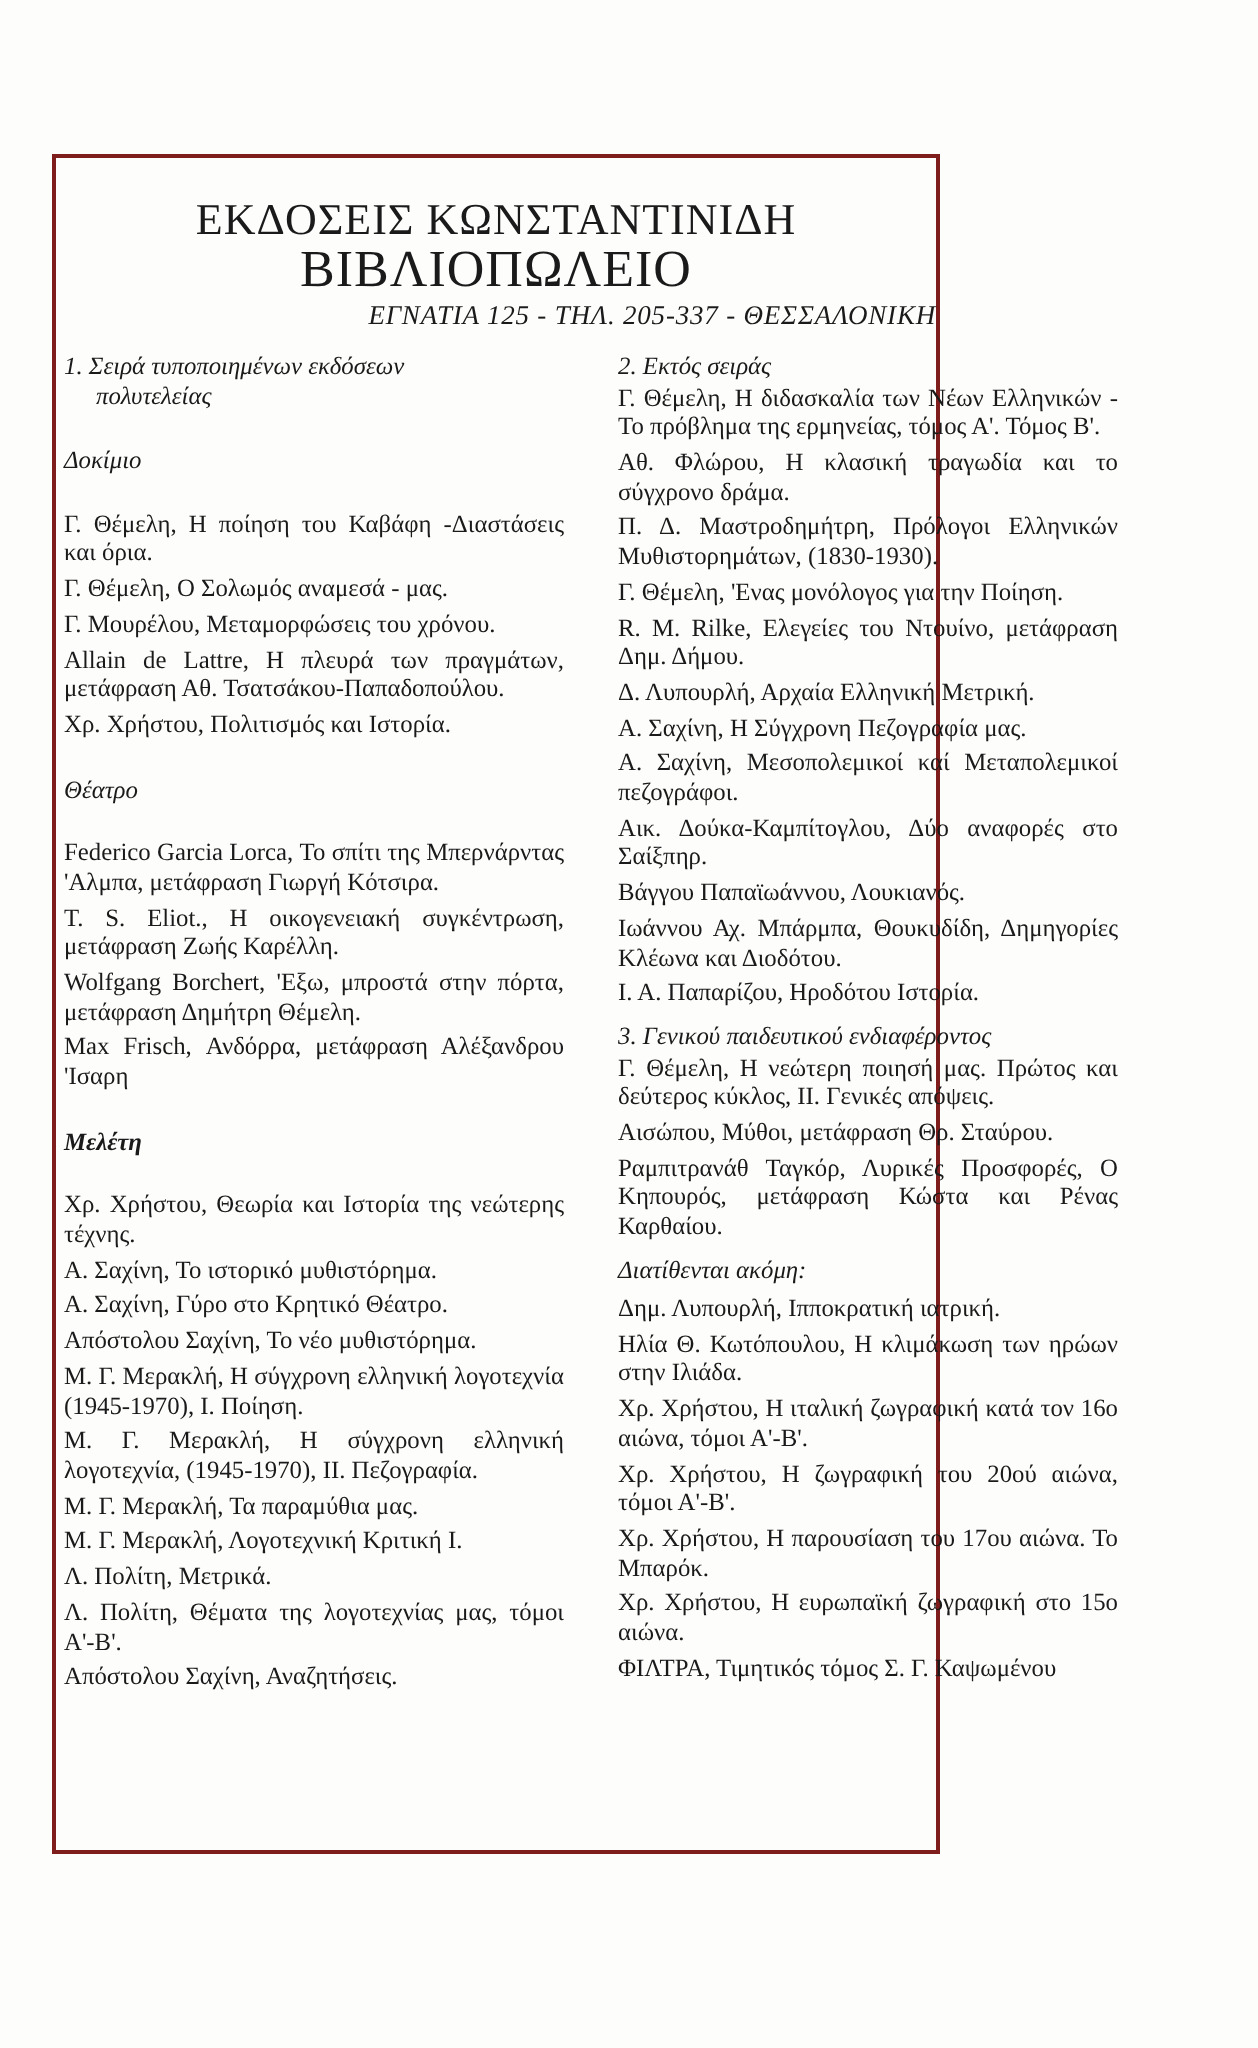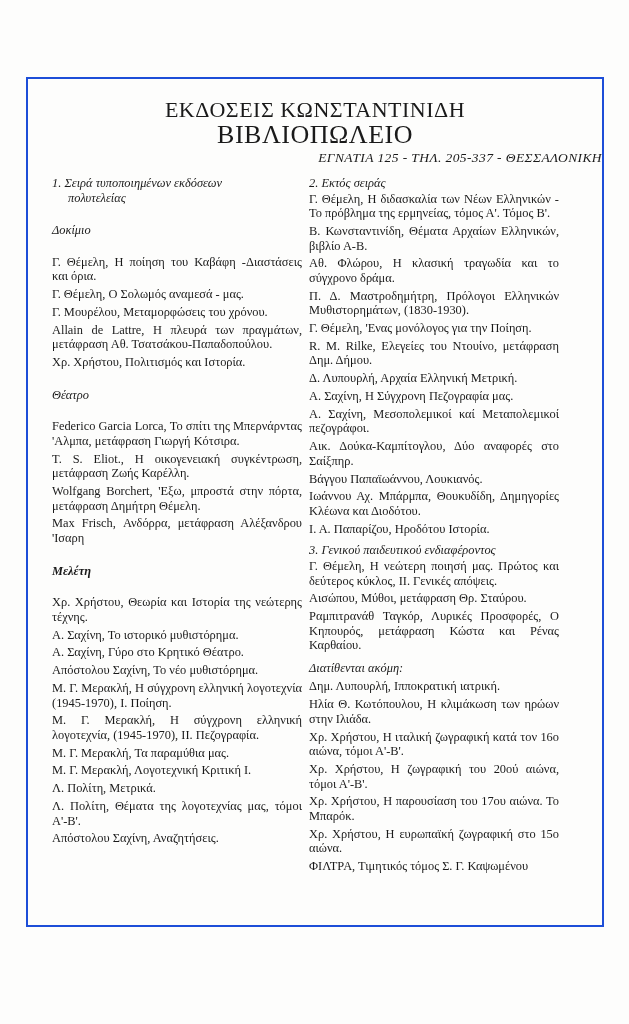--- a/index.html
+++ b/index.html
@@ -1,29 +1,29 @@
 <!DOCTYPE html>
 <html><head>
 <meta charset="utf-8">
 <style>
   html, body { margin: 0; padding: 0; }
   body {
     width: 629px; height: 1024px; background: #fdfdfc; position: relative; overflow: hidden;
     font-family: "Liberation Serif", "DejaVu Serif", serif; color: #1a1a1a;
   }
   .frame {
-    position: absolute; left: 26px; top: 77px; width: 578px; height: 850px;
-    border: 2px solid #1d4ed8; border-top-width: 2px; box-sizing: border-box;
+    position: absolute; left: 26px; top: 77px; width: 444px; height: 850px;
+    border: 2px solid #7f1d1d; border-top-width: 2px; box-sizing: border-box;
   }
   .header { position: absolute; left: 0; right: 0; top: 18px; text-align: center; }
   .pub { font-size: 22px; letter-spacing: 0.5px; line-height: 25px; }
   .shop { font-size: 26px; letter-spacing: 0.5px; line-height: 25px; }
   .addr { font-size: 13.5px; font-style: italic; letter-spacing: 0.4px; line-height: 18px; margin-top: 2px; text-align: right; }
   .col { position: absolute; top: 97px; font-size: 12.4px; line-height: 14.6px; text-align: justify; }
-  .col.left { left: 24px; width: 250px; }
+  .col.left { left: 4px; width: 250px; }
   .col.right { left: 281px; width: 250px; }
   .sec-title { font-style: italic; margin: 0 0 1px 0; }
   .sec-title .cont { display: block; padding-left: 16px; }
   .sub { font-style: italic; margin: 18px 0 17px 0; }
   .sub.bold { font-weight: bold; }
   .entry { margin: 0 0 3.2px 0; }
   .left .sec-title { margin-bottom: 0; }
   .right .sub { margin: 8px 0 4px 0; }
   .right .sec-title.spaced { margin-top: 7px; }
 </style>
@@ -73,21 +73,20 @@
         <div class="entry">Λ. Πολίτη, Μετρικά.</div>
         <div class="entry">Λ. Πολίτη, Θέματα της λογοτεχνίας μας, τόμοι Α'-Β'.</div>
         <div class="entry">Απόστολου Σαχίνη, Αναζητήσεις.</div>
       </div>
   </div>
 
   <div class="col right">
     <div class="sec-title">2. Εκτός σειράς</div>
     <div>
         <div class="entry">Γ. Θέμελη, Η διδασκαλία των Νέων Ελληνικών - Το πρόβλημα της ερμηνείας, τόμος Α'. Τόμος Β'.</div>
-        <div class="entry">Β. Κωνσταντινίδη, Θέματα Αρχαίων Ελληνικών, βιβλίο Α-Β.</div>
         <div class="entry">Αθ. Φλώρου, Η κλασική τραγωδία και το σύγχρονο δράμα.</div>
         <div class="entry">Π. Δ. Μαστροδημήτρη, Πρόλογοι Ελληνικών Μυθιστορημάτων, (1830-1930).</div>
         <div class="entry">Γ. Θέμελη, 'Ενας μονόλογος για την Ποίηση.</div>
         <div class="entry">R. M. Rilke, Ελεγείες του Ντουίνο, μετάφραση Δημ. Δήμου.</div>
         <div class="entry">Δ. Λυπουρλή, Αρχαία Ελληνική Μετρική.</div>
         <div class="entry">Α. Σαχίνη, Η Σύγχρονη Πεζογραφία μας.</div>
         <div class="entry">Α. Σαχίνη, Μεσοπολεμικοί καί Μεταπολεμικοί πεζογράφοι.</div>
         <div class="entry">Αικ. Δούκα-Καμπίτογλου, Δύο αναφορές στο Σαίξπηρ.</div>
         <div class="entry">Βάγγου Παπαϊωάννου, Λουκιανός.</div>
         <div class="entry">Ιωάννου Αχ. Μπάρμπα, Θουκυδίδη, Δημηγορίες Κλέωνα και Διοδότου.</div>

